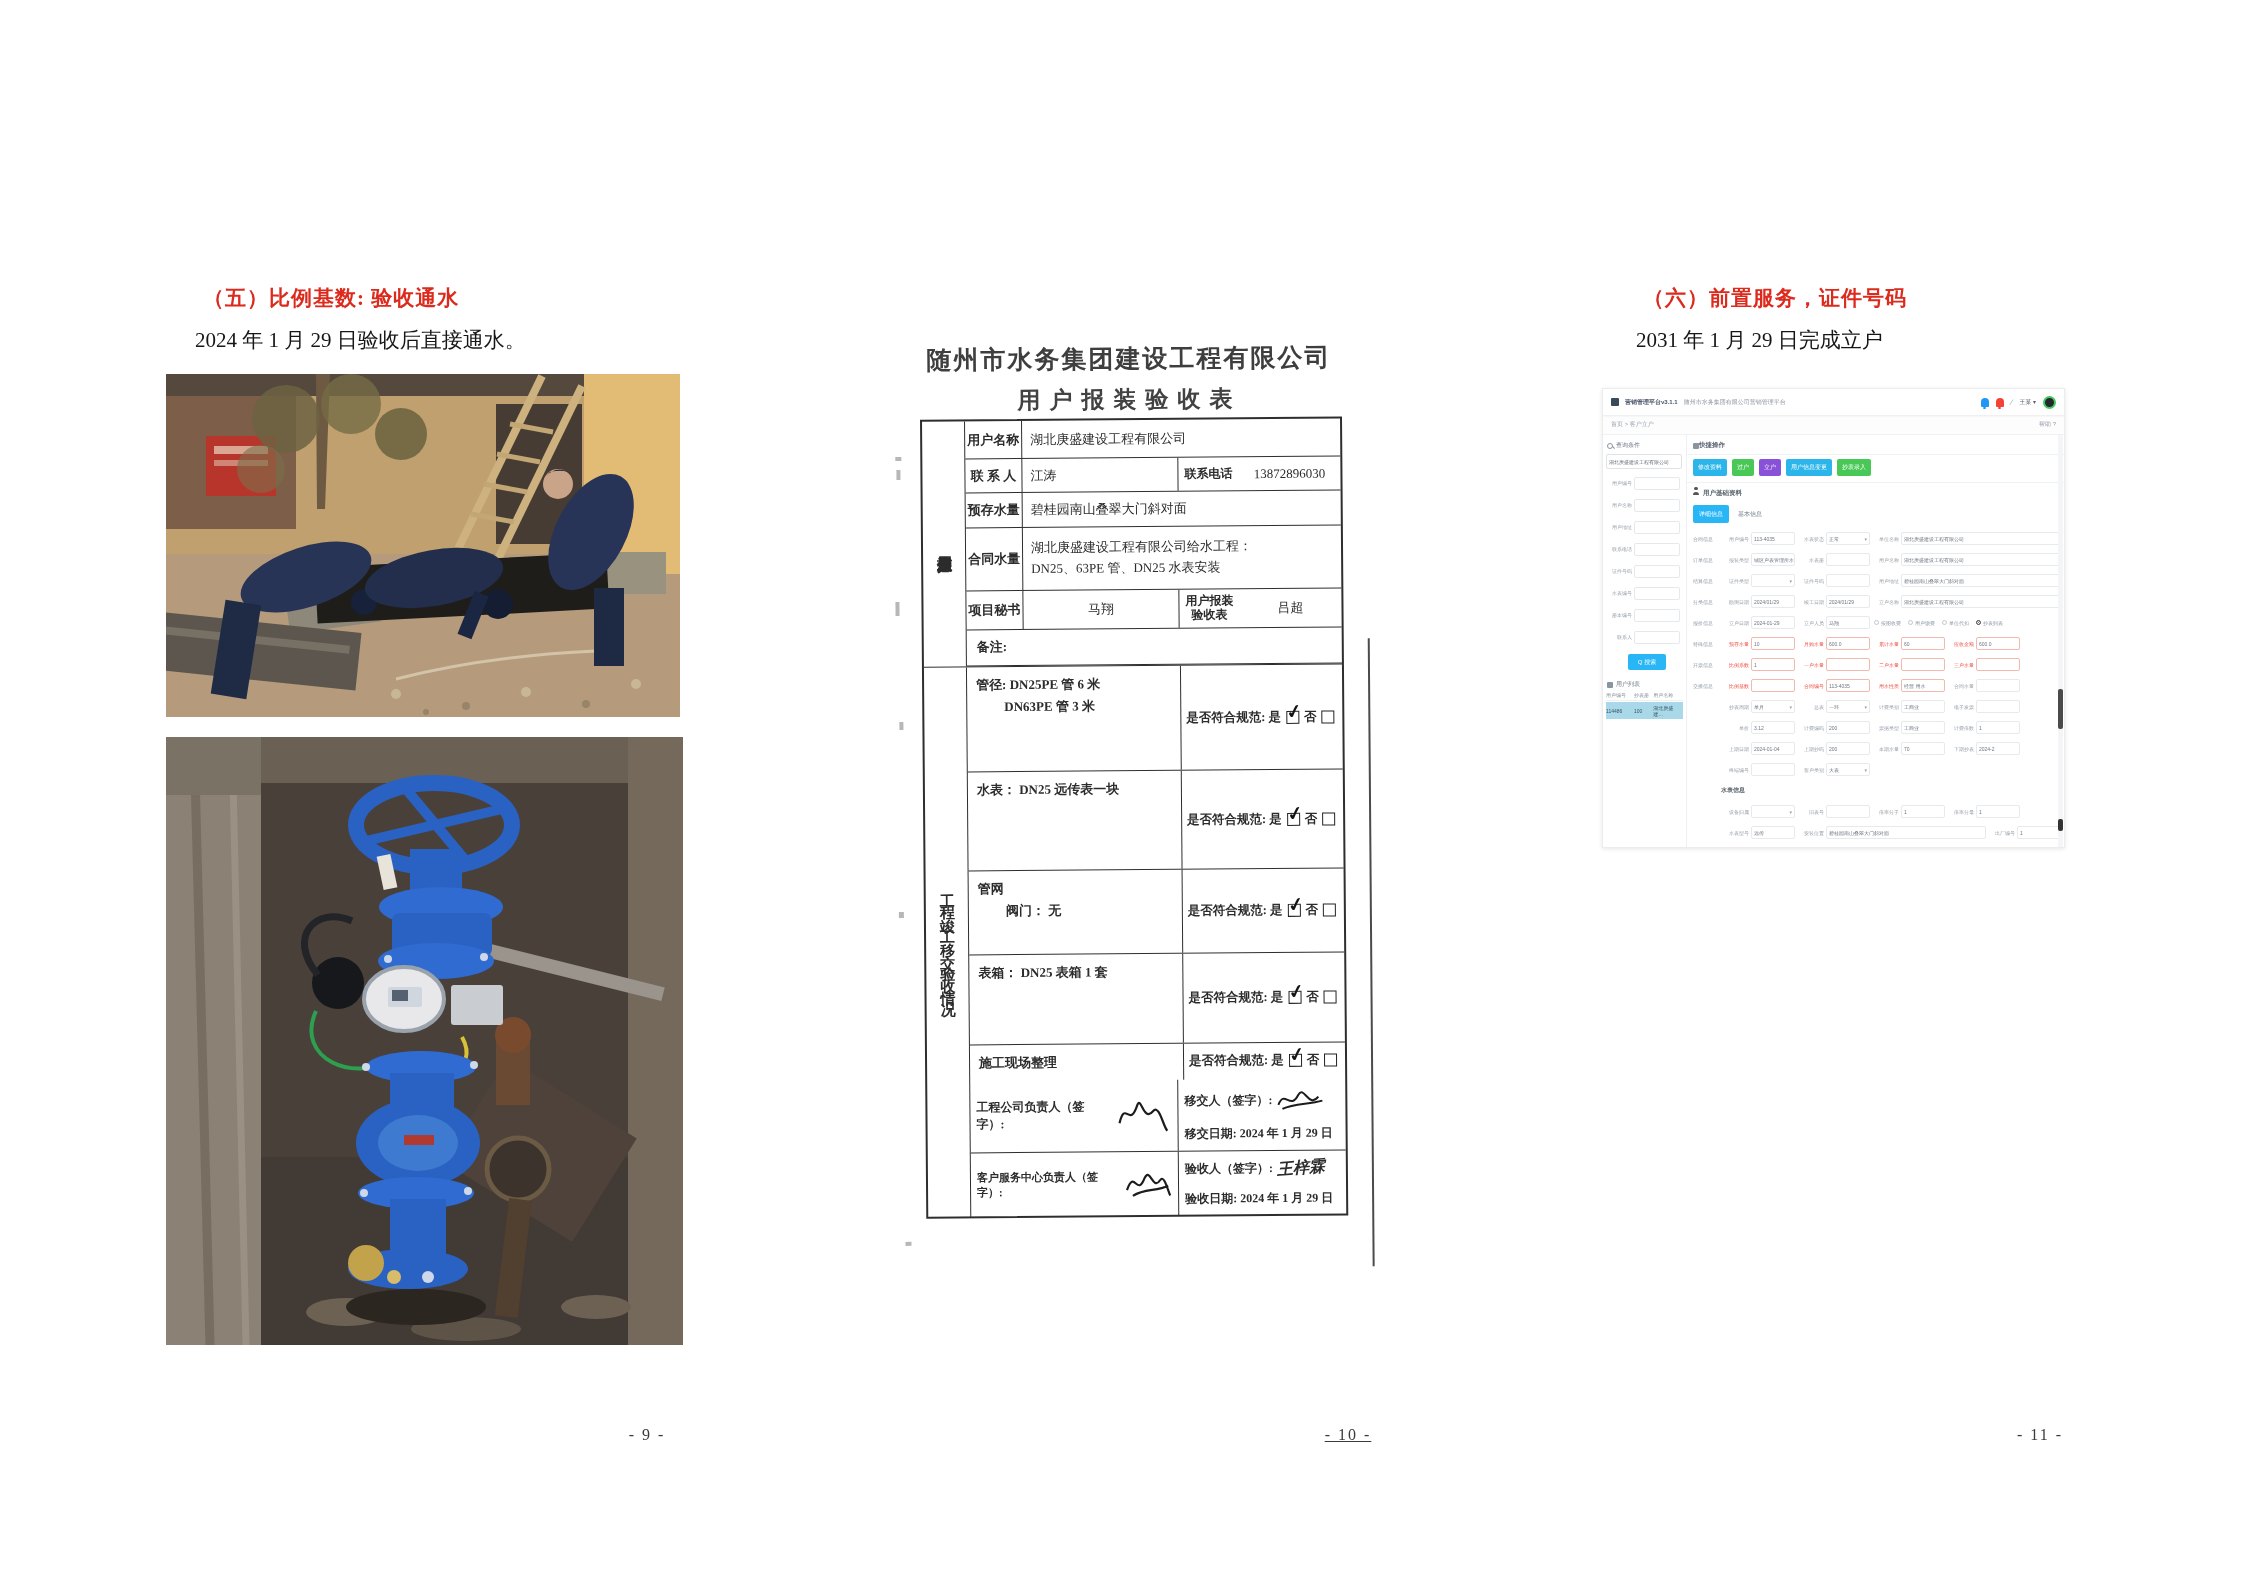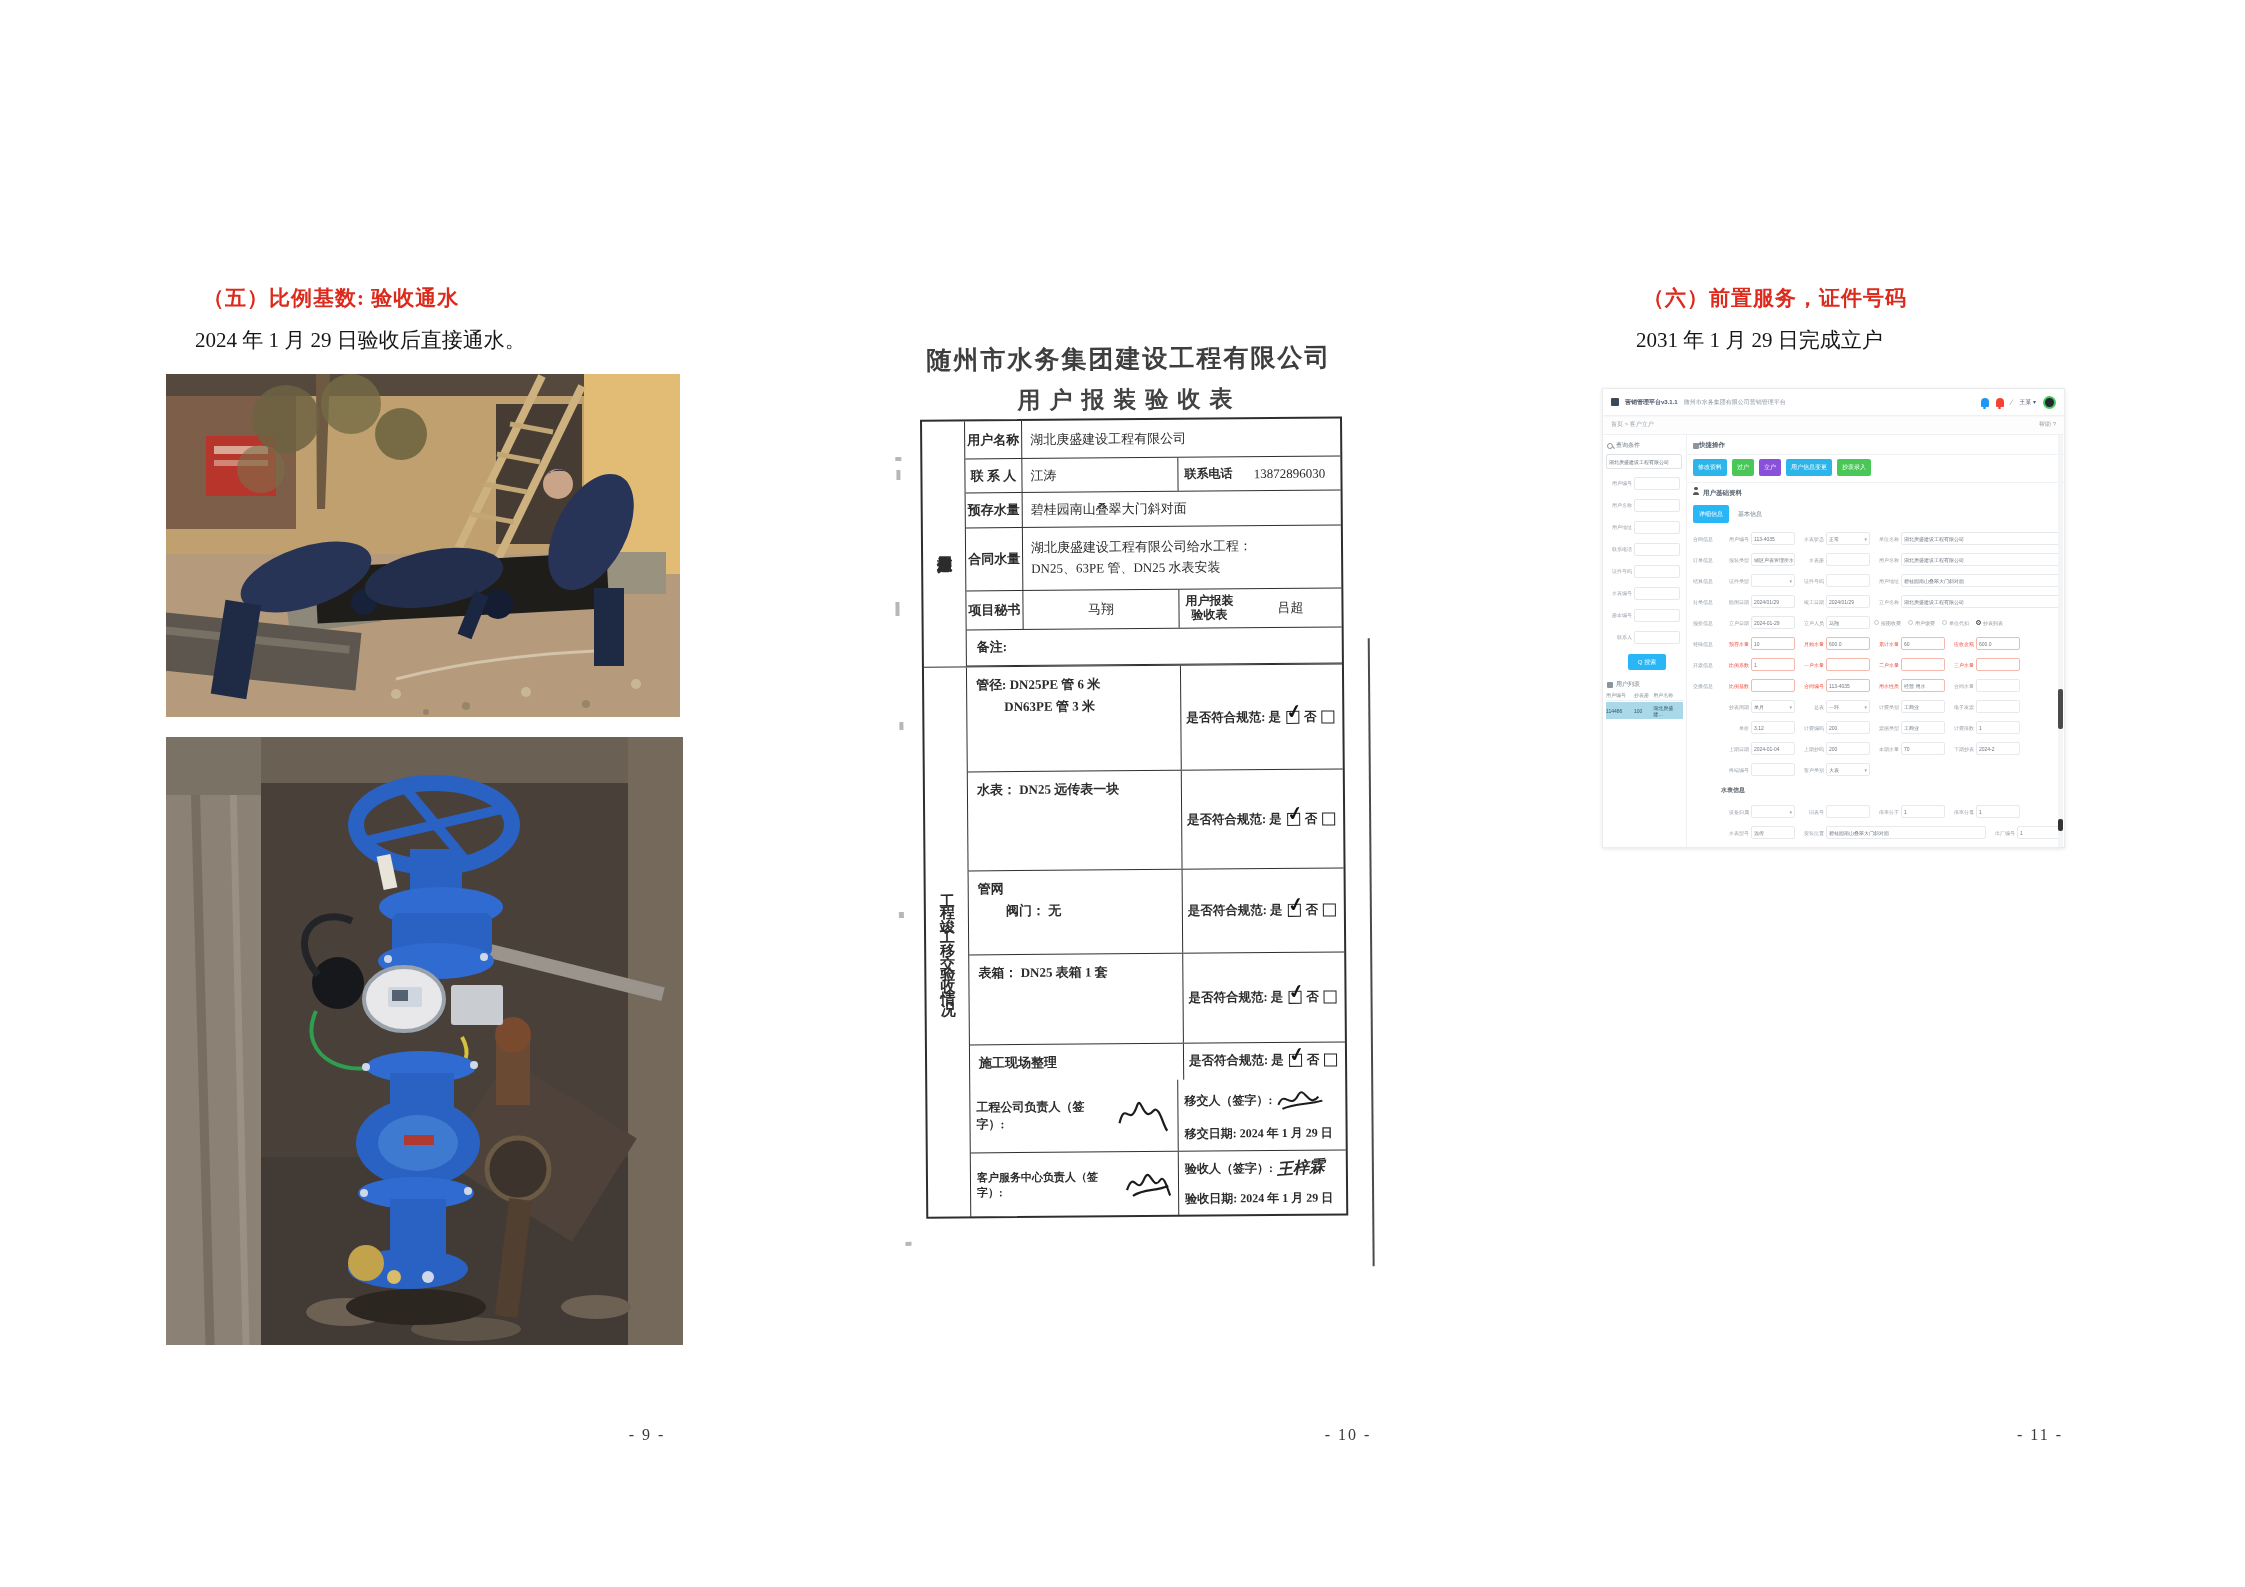--- a/index.html
+++ b/index.html
@@ -411,21 +411,21 @@
 
   <div class="abs vline-artifact" style="left:489px;top:340px;height:628px;"></div>
   <div class="abs smudge" style="left:18px;top:155px;width:6px;height:4px;"></div>
   <div class="abs smudge" style="left:19px;top:168px;width:4px;height:10px;"></div>
   <div class="abs smudge" style="left:17px;top:300px;width:4px;height:14px;"></div>
   <div class="abs smudge" style="left:20px;top:420px;width:4px;height:8px;"></div>
   <div class="abs smudge" style="left:18px;top:610px;width:5px;height:6px;"></div>
   <div class="abs smudge" style="left:22px;top:940px;width:6px;height:4px;"></div>
 </div>
 
-<div class="abs pnum" style="left:1308px;top:1426px;">- 10 -</div>
+<div class="abs pnum" style="left:1308px;top:1426px;text-decoration:underline;">- 10 -</div>
 
 <div class="abs" style="left:1643px;top:284px;">
   <span class="red-h">（六）前置服务，证件号码</span>
 </div>
 <div class="abs" style="left:1636px;top:326px;">
   <span class="doc-p">2031 年 1 月 29 日完成立户</span>
 </div>
 
 <div class="abs app" style="left:1602px;top:388px;width:461px;height:458px;">
   <div class="nav">

